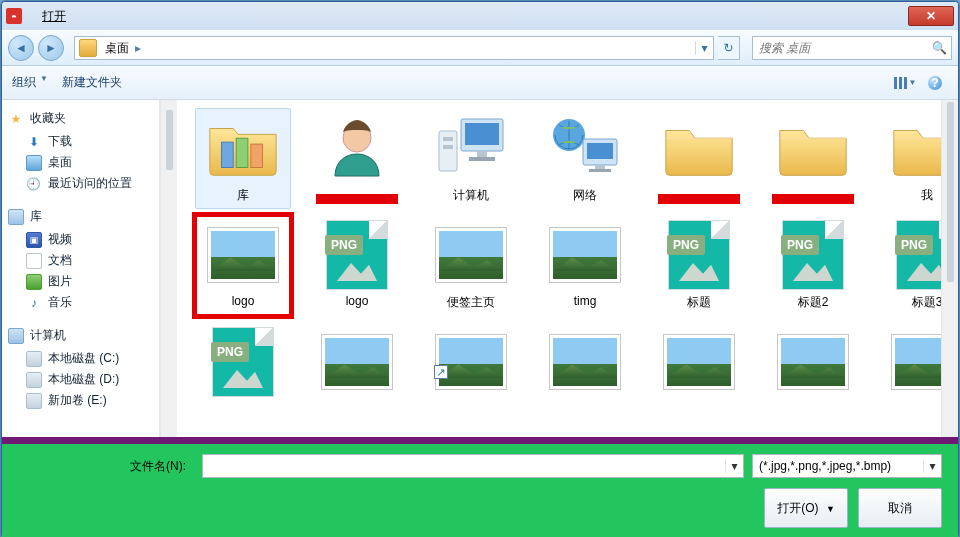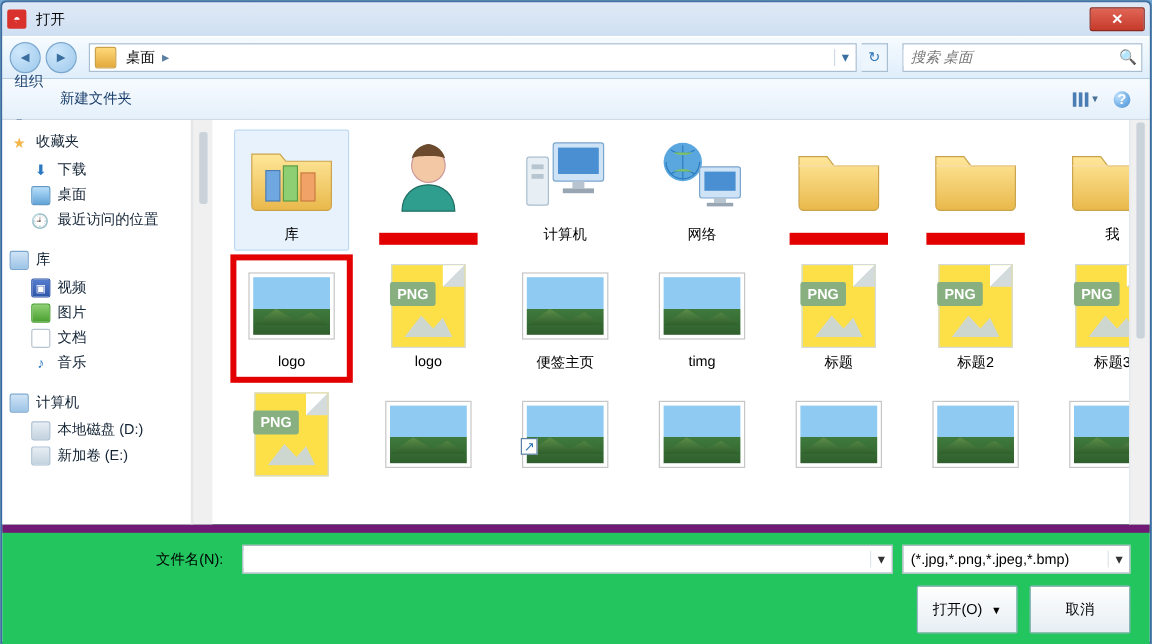--- a/index.html
+++ b/index.html
@@ -1,36 +1,36 @@
 <!DOCTYPE html>
 <html><head>
 <meta charset="utf-8">
 <style>
   * { box-sizing: border-box; margin: 0; padding: 0; }
   body { font-family: "Microsoft YaHei", Tahoma, sans-serif; font-size: 12px; background: #6fa8d6; width: 960px; height: 537px; overflow: hidden; }
   .window { position: absolute; left: 1px; top: 1px; width: 958px; height: 535px; background: #fff; border: 1px solid #2b5fa0; border-radius: 4px 4px 0 0; box-shadow: 0 0 0 1px rgba(0,0,0,.2); }
   .titlebar { height: 28px; background: linear-gradient(#dfe9f5,#cfe0f3); display: flex; align-items: center; padding: 0 4px; border-radius: 4px 4px 0 0; }
   .titlebar .appicon { width: 16px; height: 16px; background: #d9322c; border-radius: 2px; display:flex; align-items:center; justify-content:center; color:#fff; font-size:10px; }
-  .titlebar .title { margin-left: 8px; color:#000; }
+  .titlebar .title { margin-left: 20px; color:#000;text-decoration:underline; }
   .titlebar .spacer { flex:1; }
   .closebtn { width: 46px; height: 20px; background: linear-gradient(#e06656,#c63a2b); border:1px solid #8b271c; border-radius: 2px; display:flex; align-items:center; justify-content:center; color:#fff; font-weight:bold; cursor:pointer; }
   .navbar { height: 36px; background: linear-gradient(#f6fbff,#dfeefb); border-top:1px solid #fff; border-bottom:1px solid #b7cde2; display:flex; align-items:center; padding:0 6px; gap:4px; }
   .circle-btn { width:26px; height:26px; border-radius:50%; background: radial-gradient(circle at 30% 30%, #cfe7fb, #9dc9ec); border:1px solid #7aa6cd; display:flex; align-items:center; justify-content:center; color:#3b6fa0; cursor:pointer; }
   .addressbar { flex:1; display:flex; align-items:center; height:24px; background:#fff; border:1px solid #a9bed1; margin-left:6px; }
   .addressbar .loc-icon { width:18px; height:18px; margin:0 4px; background: linear-gradient(#ffd87a,#e3a93b); border:1px solid #caa24a; border-radius:2px; }
   .addressbar .crumb { padding:0 4px; color:#000; cursor:pointer; }
   .addressbar .arrow { color:#5a7ea1; padding:0 2px; }
   .addressbar .spacer { flex:1; }
   .addressbar .dd { width:18px; text-align:center; color:#3b6fa0; border-left:1px solid #cfd9e3; cursor:pointer; }
   .refresh { width:22px; height:24px; border:1px solid #a9bed1; border-left:none; background:#eef6fd; display:flex; align-items:center; justify-content:center; color:#2c72b6; cursor:pointer; }
   .searchbox { margin-left:8px; width:200px; height:24px; border:1px solid #a9bed1; background:#fff; display:flex; align-items:center; }
   .searchbox input { flex:1; border:none; outline:none; padding:0 6px; font-style:italic; color:#c2410c; font-size:12px; }
   .searchbox .sicon { width:22px; text-align:center; color:#6b88a3; cursor:pointer; }
   .toolbar { height: 34px; background: linear-gradient(#f7fbff,#e5f0fa); border-bottom:1px solid #cfdbe7; display:flex; align-items:center; padding:0 10px; gap:14px; }
-  .toolbar .tbtn { color:#1a3f6b; cursor:pointer; display:flex; align-items:flex-start; gap:20px;flex-direction:column; }
+  .toolbar .tbtn { color:#1a3f6b; cursor:pointer; display:flex; align-items:flex-start; gap:4px; }
   .toolbar .tbtn .dd { font-size:8px; color:#4a6f96; }
   .toolbar .right { margin-left:auto; display:flex; gap:4px; }
   .toolbar .iconbtn { width:26px; height:22px; border:1px solid transparent; border-radius:2px; display:flex; align-items:center; justify-content:center; cursor:pointer; }
   .body { display:flex; height: 337px; }
   .sidebar { width:158px; border-right:1px solid #e3e7ea; background:#fff; padding:10px 6px; overflow:hidden; }
   .side-group { margin-bottom:14px; }
   .side-head { display:flex; align-items:center; gap:6px; color:#123; font-weight:normal; margin-bottom:4px; cursor:pointer; }
   .side-item { display:flex; align-items:center; gap:6px; color:#123; padding:2px 0 2px 18px; cursor:pointer; }
   .ico { width:16px; height:16px; display:inline-flex; align-items:center; justify-content:center; }
   .ico-star { color:#f4b64a; }
@@ -57,21 +57,21 @@
   .item .shortcut { position:absolute; left:10px; bottom:26px; width:14px; height:14px; background:#fff; border:1px solid #5a7ea1; display:flex; align-items:center; justify-content:center; color:#2c72b6; font-size:11px; }
   svg { display:block; }
   .folder-svg { width:78px; height:64px; }
   .libs-svg { width:78px; height:64px; }
   .user-svg { width:64px; height:64px; }
   .pc-svg { width:72px; height:62px; }
   .net-svg { width:72px; height:62px; }
   .photo { width:72px; height:56px; border:1px solid #c6c6c6; background:#fff; padding:3px; }
   .photo .inner { width:100%; height:100%; background: linear-gradient(#8fcaf2 0%, #8fcaf2 55%, #3f7a3c 55%, #2f5f2c 100%); position:relative; }
   .photo .inner::before { content:""; position:absolute; left:0; right:0; top:55%; height:14px; background: linear-gradient(#5d8f4a,#2f5f2c); clip-path: polygon(0 100%, 30% 0, 55% 70%, 75% 20%, 100% 100%); }
-  .pngfile { width:62px; height:70px; position:relative; background:#fde047; border:1px solid #d3dbdd; }
+  .pngfile { width:62px; height:70px; position:relative; background:#14b8a6; border:1px solid #d3dbdd; }
   .pngfile::before { content:""; position:absolute; right:0; top:0; width:18px; height:18px; background: linear-gradient(135deg,#fff 0 49%, #d3dbdd 50% 100%); }
   .pngfile .badge { position:absolute; left:-2px; top:14px; background:#87af80; color:#fff; font-size:12px; font-weight:bold; padding:3px 6px; border-radius:2px; }
   .pngfile .mount { position:absolute; left:10px; bottom:8px; right:10px; height:18px; background:#cdd7d0; clip-path: polygon(0 100%,35% 0,60% 60%,80% 10%,100% 100%); }
   .footer { border-top:7px solid #701a75; background:#22c55e; padding:10px 16px 12px 2px; }
   .frow { display:flex; align-items:center; gap:8px; }
   .frow .flabel { width:190px; text-align:right; padding-right:8px; }
   .combo { height:24px; border:1px solid #abb7c1; background:#fff; display:flex; align-items:center; }
   .combo input { flex:1; border:none; outline:none; padding:0 6px; font-size:12px; }
   .combo .dd { width:18px; text-align:center; color:#333; border-left:1px solid #dfe4e8; cursor:pointer; }
   .filetype { width:190px; }
@@ -163,38 +163,42 @@
       <div class="side-group">
         <div class="side-head">
           <span class="ico ico-lib"></span>
           <span>库</span>
         </div>
         <div class="side-item">
             <span class="ico ico-video">▣</span>
             <span>视频</span>
           </div>
         <div class="side-item">
+            <span class="ico ico-doc"></span>
+            <span>文档</span>
+          </div>
+        <div class="side-item">
             <span class="ico ico-pic"></span>
             <span>图片</span>
-          </div>
-        <div class="side-item">
-            <span class="ico ico-doc"></span>
-            <span>文档</span>
           </div>
         <div class="side-item">
             <span class="ico ico-music">♪</span>
             <span>音乐</span>
           </div>
       </div>
 
       <div class="side-group">
         <div class="side-head">
           <span class="ico ico-pc"></span>
           <span>计算机</span>
         </div>
+        <div class="side-item">
+            <span class="ico ico-disk"></span>
+            <span>本地磁盘 (C:)</span>
+          </div>
         <div class="side-item">
             <span class="ico ico-disk"></span>
             <span>本地磁盘 (D:)</span>
           </div>
         <div class="side-item">
             <span class="ico ico-disk"></span>
             <span>新加卷 (E:)</span>
           </div>
       </div>
     </div>

